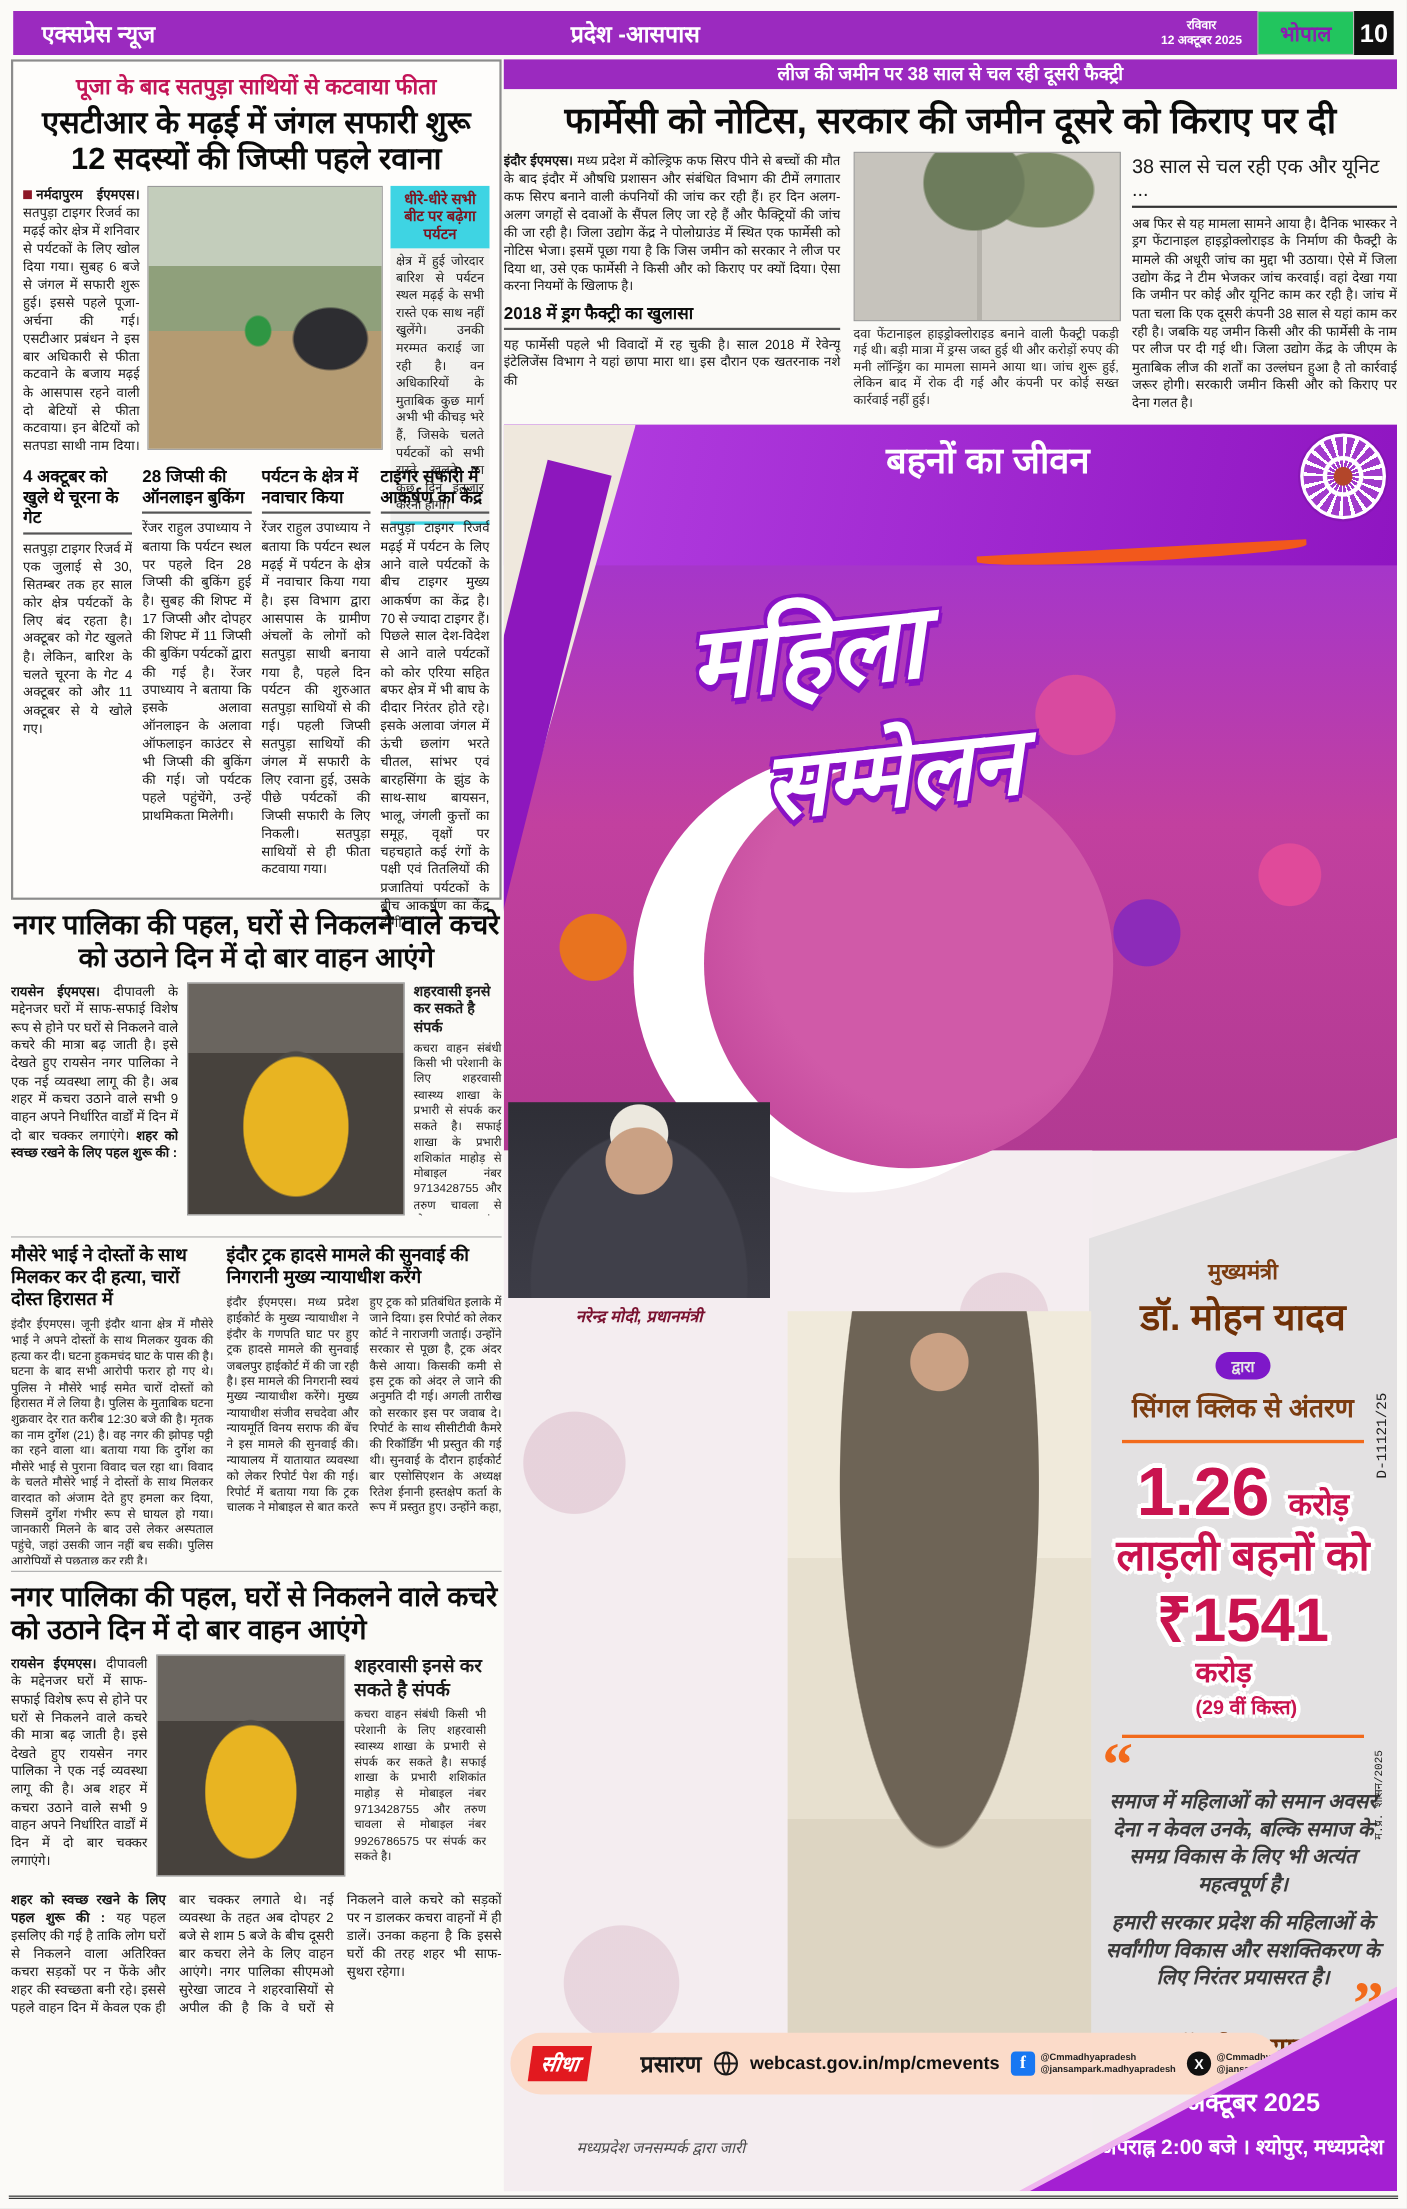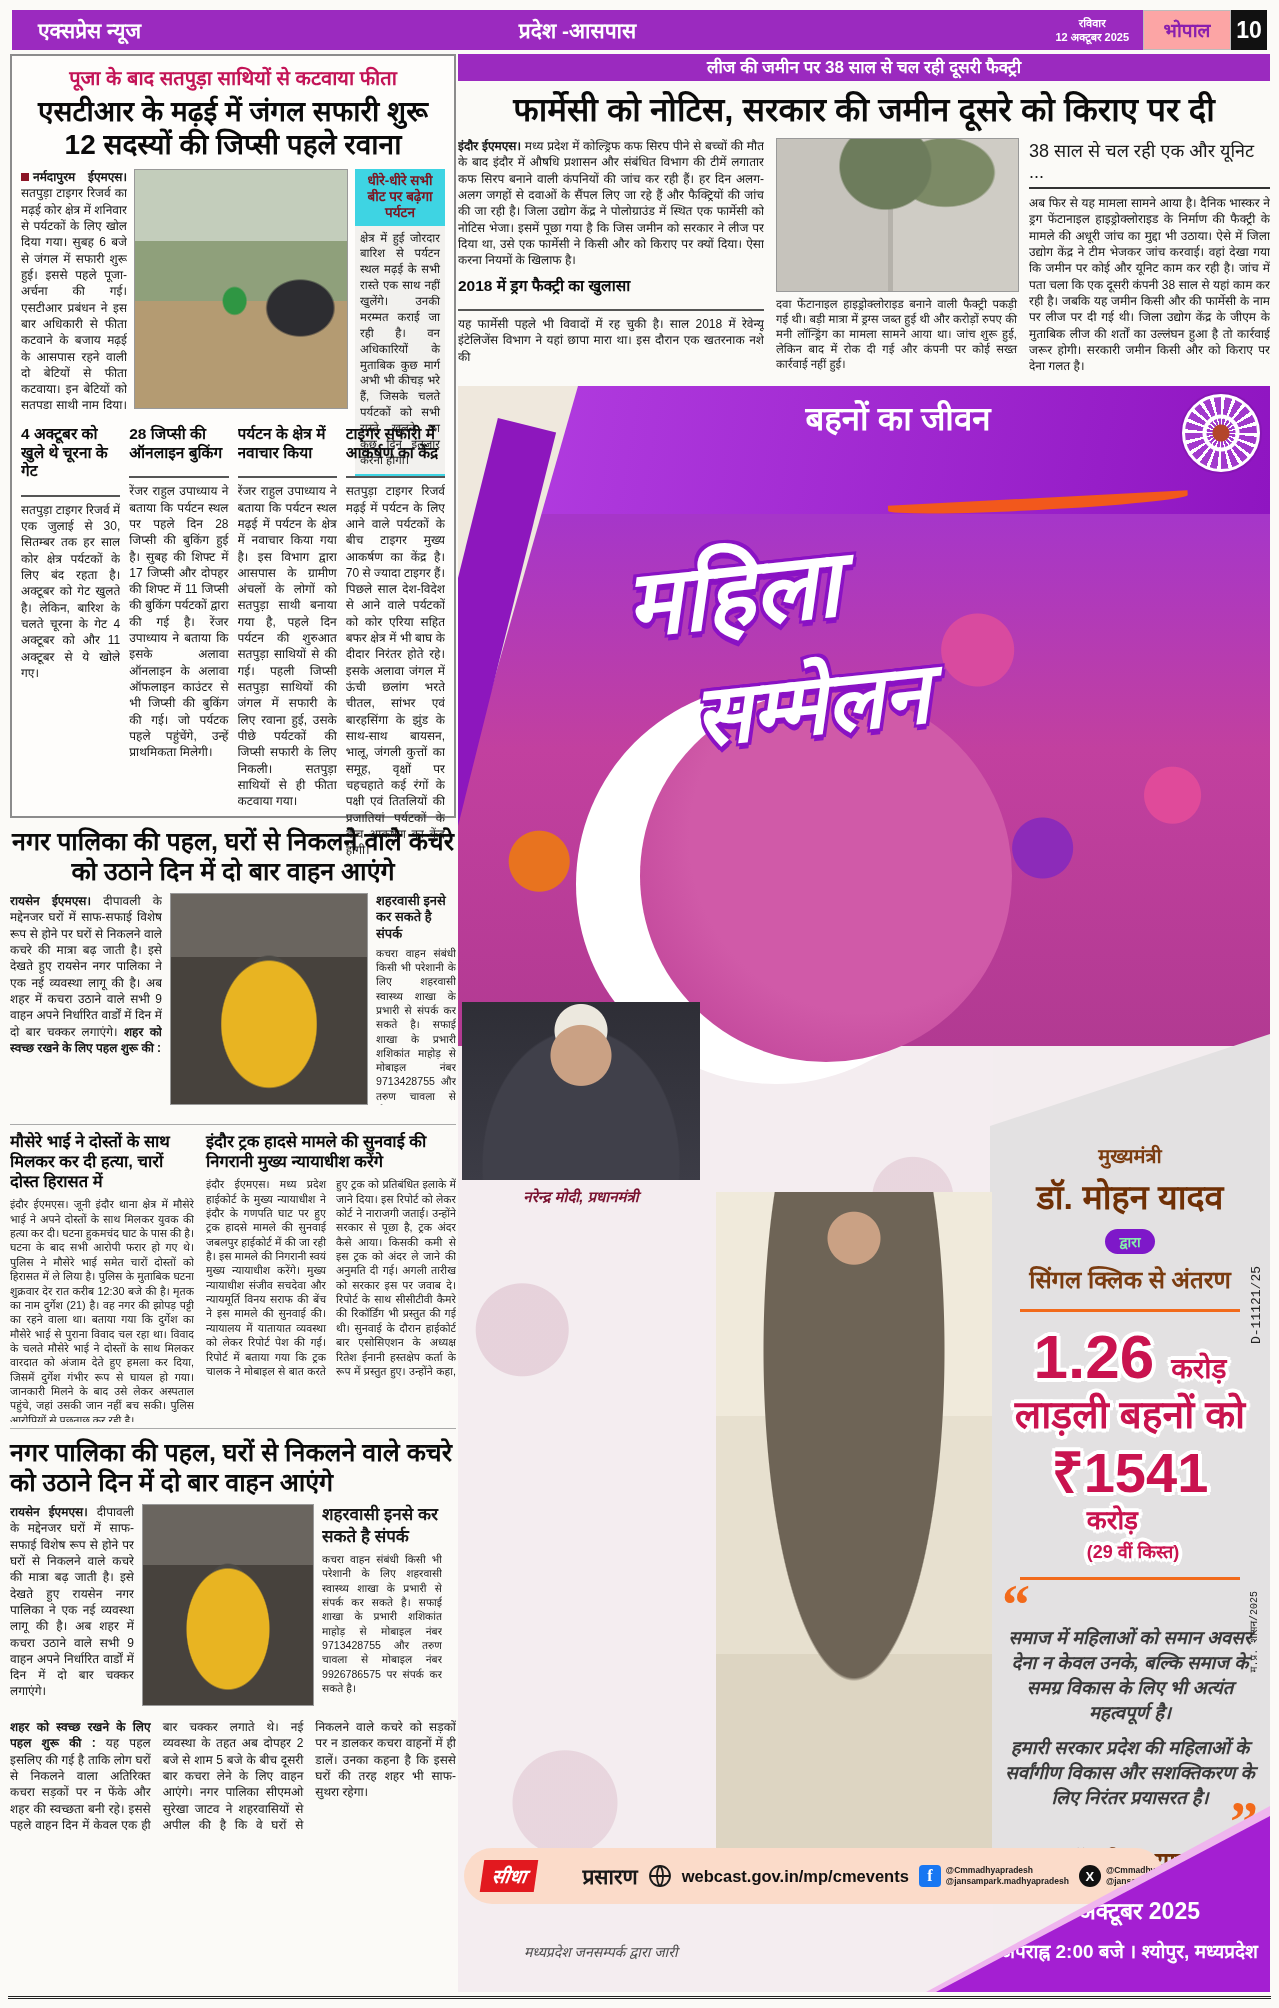--- a/index.html
+++ b/index.html
@@ -4,30 +4,30 @@
 <style>
   html,body{margin:0;padding:0;background:#d9d9d9;}
   .page{position:relative;width:1279px;height:2008px;margin:0 auto;background:#fbfaf7;
         font-family:"Liberation Sans",sans-serif;color:#1a1a1a;overflow:hidden;}
   
   .masthead{position:absolute;left:12px;top:10px;width:1255px;height:40px;display:flex;}
   .mast-bar{flex:1;background:#9b2abf;color:#fff;display:flex;align-items:center;position:relative;}
   .mast-brand{font-size:21px;font-weight:bold;padding-left:26px;z-index:2;}
   .mast-section{position:absolute;left:0;right:0;text-align:center;font-size:21px;font-weight:bold;}
   .mast-date{margin-left:auto;text-align:center;font-size:11px;line-height:1.3;padding-right:14px;z-index:2;font-weight:bold;}
-  .mast-city{width:86px;background:#fca5a5;color:#8a1fae;display:flex;align-items:center;justify-content:center;
+  .mast-city{width:86px;background:#22c55e;color:#8a1fae;display:flex;align-items:center;justify-content:center;
              font-weight:bold;font-size:19px;border:1px solid #bbb;}
   .mast-page{width:36px;background:#111;color:#fff;display:flex;align-items:center;justify-content:center;
              font-weight:bold;font-size:23px;}
   
   .bt{font-size:12px;line-height:1.36;text-align:justify;color:#161616;margin:0;}
   .bt .byline{font-weight:bold;}
   .bullet{display:inline-block;width:8px;height:8px;background:#8d1626;margin-right:4px;}
   .subhead{font-weight:bold;font-size:15.5px;line-height:1.2;border-bottom:2px solid #555;
-           padding-bottom:14px;margin:8px 0 5px;color:#0d0d0d;}
+           padding-bottom:3px;margin:8px 0 5px;color:#0d0d0d;}
   .col{overflow:hidden;}
   
   .a1{position:absolute;left:10px;top:54px;width:446px;height:764px;border:2px solid #8c8c8c;
       background:#fefdfb;box-sizing:border-box;padding:6px 9px;}
   .a1-kicker{text-align:center;color:#c31457;font-size:20px;font-weight:bold;margin:2px 0 4px;}
   .a1-headline{text-align:center;font-size:28px;line-height:1.18;font-weight:bold;color:#0b0b0b;}
   .a1-band1{display:flex;gap:7px;height:240px;margin-top:8px;}
   .a1-c1{width:106px;}
   .ph{border:1px solid #999;}
   .ph-safari{width:212px;height:238px;background:
@@ -137,21 +137,21 @@
       font-weight:bold;font-style:italic;font-size:15px;z-index:3;}
   .mohan{position:absolute;left:258px;top:806px;width:276px;height:660px;z-index:2;background:
       radial-gradient(circle at 50% 7%, #caa184 0 26px, transparent 27px),
       radial-gradient(ellipse at 50% 24%, #6e6456 0 90px, transparent 91px),
       linear-gradient(180deg,#f0eadb 0 34%,#e7e0cf 34% 70%,#ddd5c2 70% 100%);}
   .panel{position:absolute;left:532px;top:648px;width:280px;height:866px;background:#e3e1e2;
       clip-path:polygon(0 92px,100% 0,100% 100%,0 100%);box-sizing:border-box;
       padding:108px 12px 0;text-align:center;}
   .p-cm{color:#7b3c10;font-weight:bold;font-size:20px;}
   .p-name{color:#6f3006;font-weight:800;font-size:34px;margin-top:4px;}
-  .p-pill{display:inline-block;background:#7e18c9;color:#86efac;font-weight:bold;font-size:14px;
+  .p-pill{display:inline-block;background:#7e18c9;color:#e5e5e5;font-weight:bold;font-size:14px;
       padding:3px 14px;border-radius:14px;margin:10px 0 8px;}
   .p-transfer{color:#7b3c10;font-weight:800;font-size:24px;}
   .p-hr{border:none;border-top:3px solid #f26a1b;width:86%;margin:14px auto;}
   .big{color:#c9134f;font-weight:800;
       text-shadow:-3px -3px 0 #fff,3px -3px 0 #fff,-3px 3px 0 #fff,3px 3px 0 #fff,0 -4px 0 #fff,0 4px 0 #fff,-4px 0 0 #fff,4px 0 0 #fff;}
   .b1{font-size:62px;line-height:1;}
   .b1u{font-size:28px;}
   .b2{font-size:39px;line-height:1.1;margin-top:6px;}
   .b3{font-size:56px;line-height:1;margin-top:8px;display:inline-block;}
   .b3s{display:inline-block;text-align:left;vertical-align:top;margin-left:6px;}

